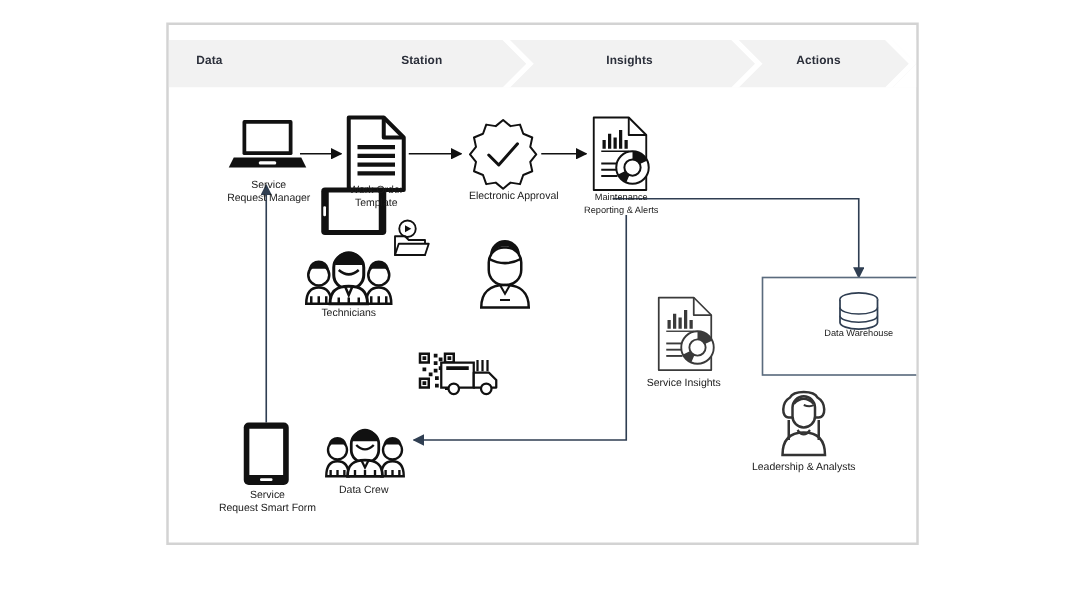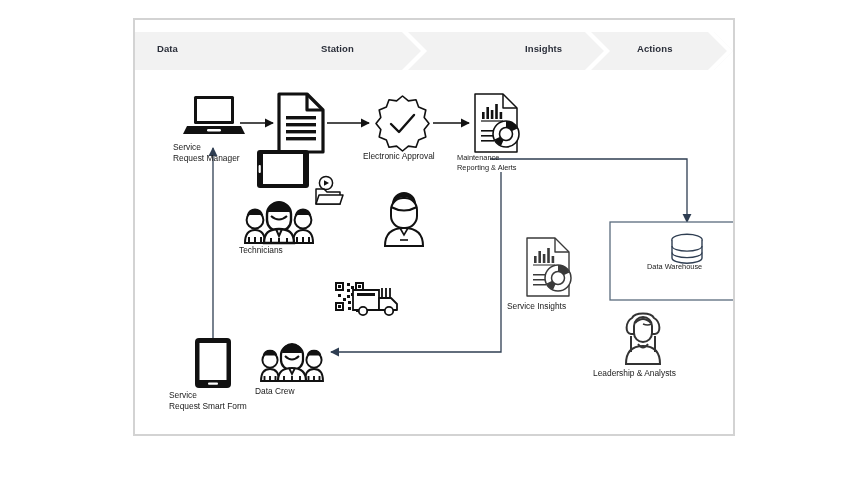--- a/index.html
+++ b/index.html
@@ -25,21 +25,21 @@
     position:absolute;top:11px;
     font-size:9.5px;font-weight:bold;color:#2b2f3a;
     letter-spacing:.1px;white-space:nowrap;
   }
 
   
   .canvas{position:absolute;left:0;top:0;width:598px;height:414px;}
 
   
   .cap{
-    position:absolute;text-align:left;
+    position:absolute;text-align:center;
     font-size:8.4px;line-height:11px;color:#1a1a1a;
     white-space:pre-line;
   }
   .cap.sm{font-size:7.4px;line-height:10px;}
 </style>
 </head>
 <body>
 
 <div id="root">
 
@@ -50,21 +50,21 @@
         <rect x="0" y="0" width="598" height="38" fill="#f2f2f2"></rect>
 
         <path d="M272 -1 L292 19 L272 39 L266 39 L286 19 L266 -1 Z" fill="#ffffff"></path>
         <path d="M455 -1 L475 19 L455 39 L449 39 L469 19 L449 -1 Z" fill="#ffffff"></path>
         <path d="M578 -1 L598 19 L578 39 L572 39 L592 19 L572 -1 Z" fill="#ffffff"></path>
 
         <path d="M578 -1 L598 19 L578 39 L598 39 L598 -1 Z" fill="#ffffff"></path>
       </svg>
       <div class="chev-label" style="left:22px;">Data</div>
       <div class="chev-label" style="left:186px;">Station</div>
-      <div class="chev-label" style="left:390px;">Insights</div>
+      <div class="chev-label" style="left:350px;">Insights</div>
       <div class="chev-label" style="left:502px;">Actions</div>
     </div>
 
     <svg class="canvas" viewBox="0 0 598 414">
       <defs>
         <marker id="ah" viewBox="0 0 10 10" refX="9" refY="5" markerWidth="7" markerHeight="7" orient="auto-start-reverse">
           <path d="M0 0 L10 5 L0 10 z" fill="#2f3e52"></path>
         </marker>
         <marker id="ahk" viewBox="0 0 10 10" refX="9" refY="5" markerWidth="7" markerHeight="7" orient="auto-start-reverse">
           <path d="M0 0 L10 5 L0 10 z" fill="#111111"></path>
@@ -297,20 +297,22 @@
         <path d="M3 52 C3 40 9 34 20 34 C31 34 37 40 37 52 Z" fill="#fff" stroke="#333" stroke-width="2"></path>
         <path d="M15 32 Q20 39 25 32" fill="none" stroke="#333" stroke-width="1.8"></path>
         <path d="M8 24 L8 40" fill="none" stroke="#333" stroke-width="2"></path>
         <path d="M32 24 L32 40" fill="none" stroke="#333" stroke-width="2"></path>
       </g>
     </svg>
 
     <div class="cap" style="left:38px;top:122px;width:84px;">Service
 Request Manager</div>
 
+    <div class="cap" style="left:126px;top:126px;width:80px;">Work Order
+Template</div>
 
     <div class="cap" style="left:228px;top:131px;width:96px;">Electronic Approval</div>
 
     <div class="cap sm" style="left:322px;top:133px;width:80px;">Maintenance
 Reporting &amp; Alerts</div>
 
     <div class="cap" style="left:104px;top:225px;width:80px;">Technicians</div>
 
 
     <div class="cap" style="left:34px;top:370px;width:90px;">Service

